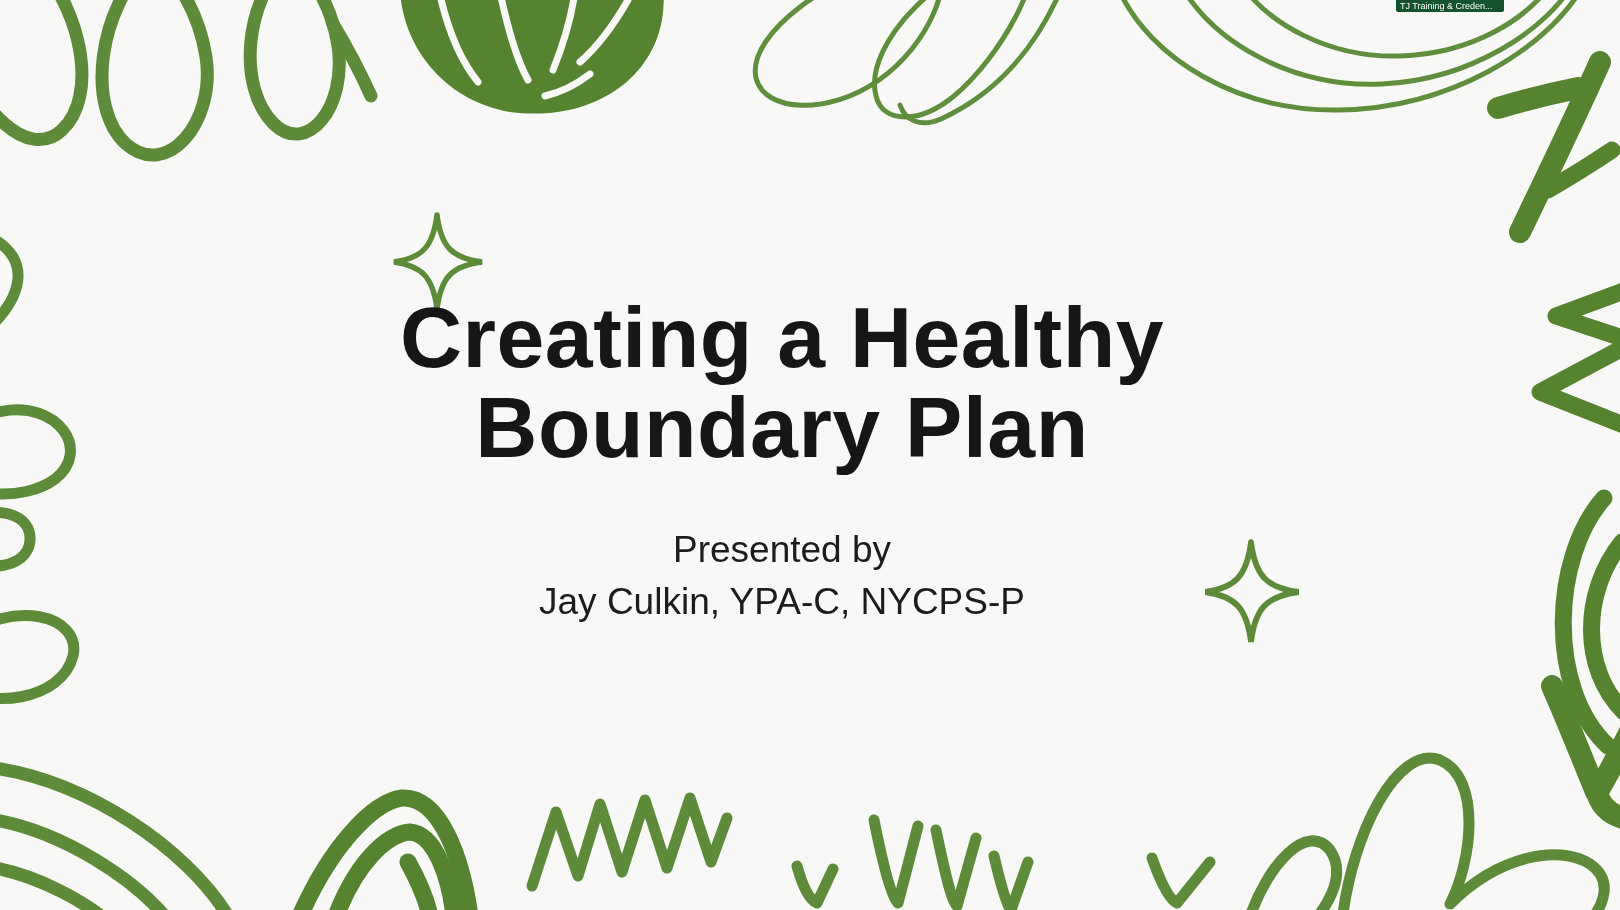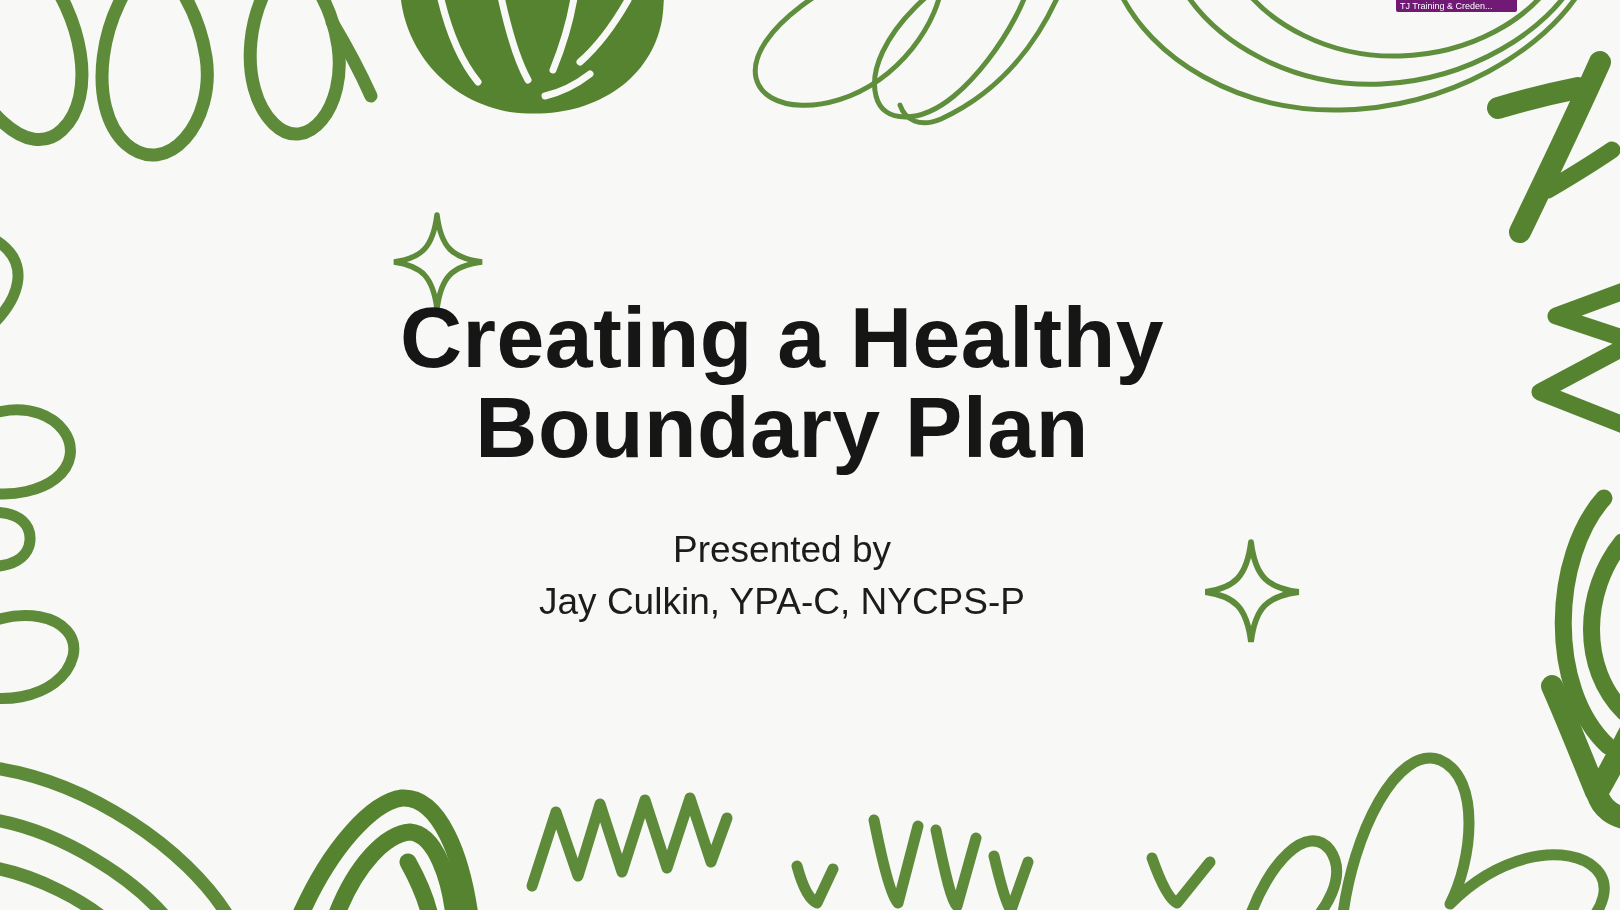--- a/index.html
+++ b/index.html
@@ -30,22 +30,22 @@
     font-size: 86px; font-weight: 700; color: #161616;
     line-height: 90px; letter-spacing: 0.5px;
   }
   .subtitle {
     position: absolute; top: 524px; width: 100%;
     font-size: 37px; font-weight: 400; color: #1c1c1c;
     line-height: 52px;
   }
   .share-tab {
     position: absolute; top: 0; left: 1396px;
-    width: 121px; height: 12px;
-    background: #701a75; color: #ffffff;
+    width: 108px; height: 12px;
+    background: #14532d; color: #ffffff;
     font-size: 9px; line-height: 12px;
     padding: 0 4px; box-sizing: border-box;
     white-space: nowrap; overflow: hidden;
     border-radius: 0 0 2px 2px;
     z-index: 5;
   }
 </style>
 </head>
 <body>
 

